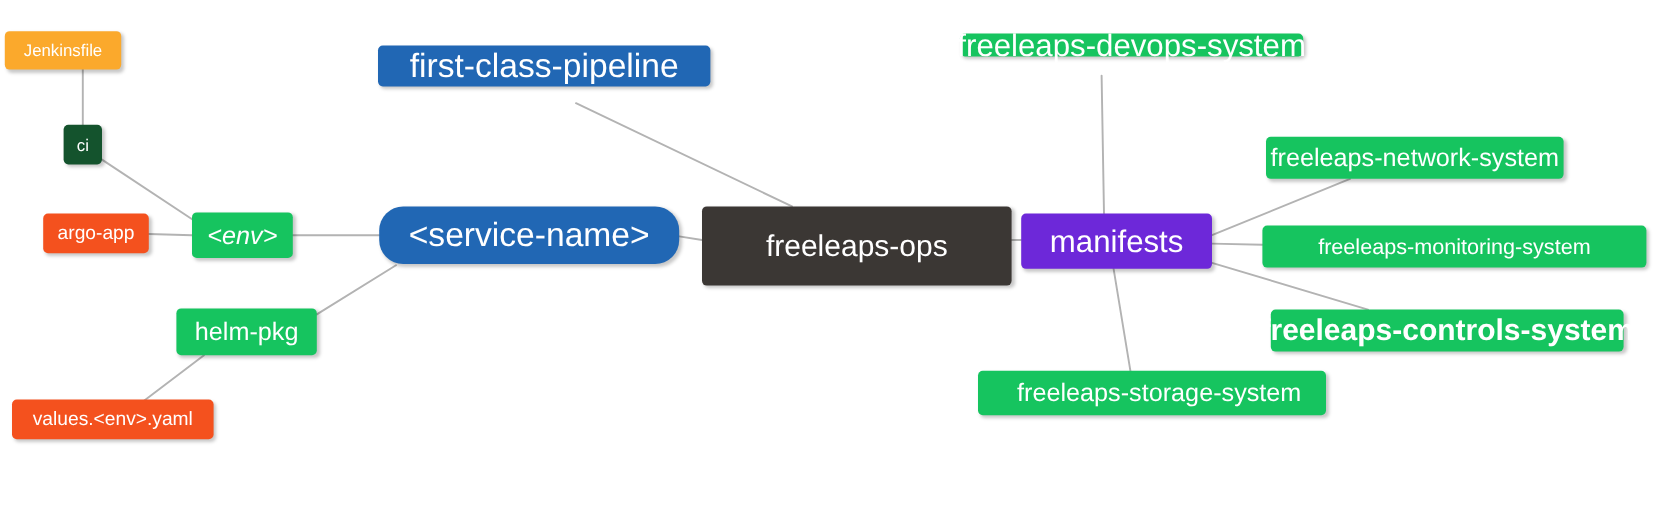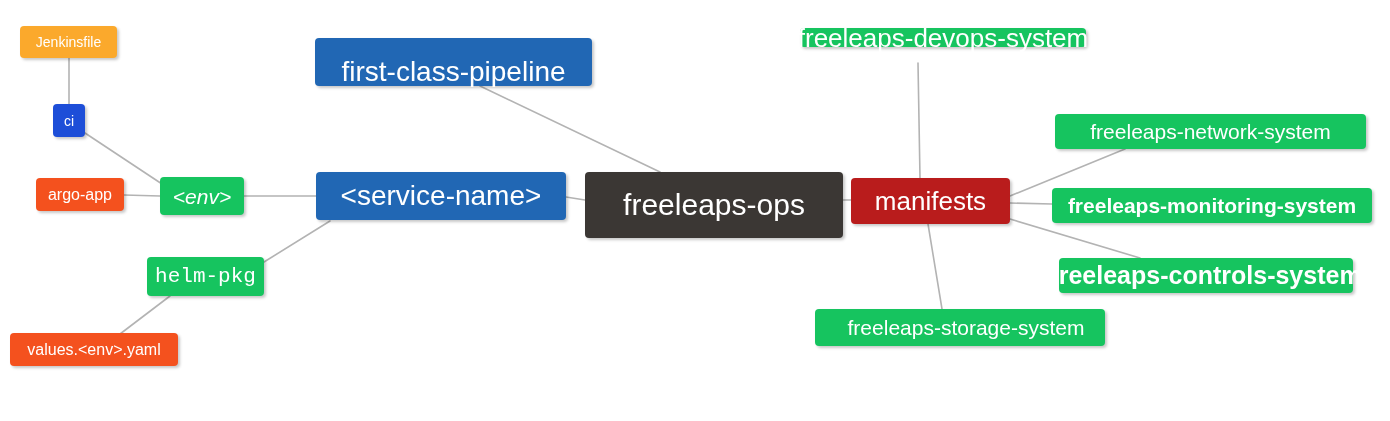--- a/index.html
+++ b/index.html
@@ -54,57 +54,57 @@
       <line x1="480" y1="86" x2="660" y2="172" stroke="#b3b3b3" stroke-width="1.6" stroke-linecap="round"></line>
       <line x1="566" y1="197" x2="585" y2="200" stroke="#b3b3b3" stroke-width="1.6" stroke-linecap="round"></line>
       <line x1="843" y1="200" x2="851" y2="200" stroke="#b3b3b3" stroke-width="1.6" stroke-linecap="round"></line>
       <line x1="920" y1="178" x2="918" y2="63" stroke="#b3b3b3" stroke-width="1.6" stroke-linecap="round"></line>
       <line x1="1010" y1="196" x2="1125" y2="149" stroke="#b3b3b3" stroke-width="1.6" stroke-linecap="round"></line>
       <line x1="1010" y1="203" x2="1052" y2="204" stroke="#b3b3b3" stroke-width="1.6" stroke-linecap="round"></line>
       <line x1="1010" y1="219" x2="1140" y2="258" stroke="#b3b3b3" stroke-width="1.6" stroke-linecap="round"></line>
       <line x1="928" y1="224" x2="942" y2="309" stroke="#b3b3b3" stroke-width="1.6" stroke-linecap="round"></line>
     </svg>
   <div id="nodes">
-      <div class="node" style="left: 20px; top: 26px; width: 97px; height: 32px; background: rgb(251, 169, 44); font-size: 14px;">
+      <div class="node" style="left: 4px; top: 26px; width: 97px; height: 32px; background: rgb(251, 169, 44); font-size: 14px;">
         <span>Jenkinsfile</span>
       </div>
-      <div class="node" style="left: 53px; top: 104px; width: 32px; height: 33px; background: #1d4ed8; font-size: 14px;">
+      <div class="node" style="left: 53px; top: 104px; width: 32px; height: 33px; background: #14532d; font-size: 14px;">
         <span>ci</span>
       </div>
       <div class="node" style="left: 36px; top: 178px; width: 88px; height: 33px; background: rgb(244, 81, 30); font-size: 16px; align-items: center;">
         <span>argo-app</span>
       </div>
       <div class="node" style="left: 160px; top: 177px; width: 84px; height: 38px; background: rgb(22, 196, 95); font-size: 21px; font-style: italic;">
         <span>&lt;env&gt;</span>
       </div>
-      <div class="node" style="left: 147px; top: 257px; width: 117px; height: 39px; background: rgb(22, 196, 95); font-size: 21px; font-family: Liberation Mono, monospace;">
+      <div class="node" style="left: 147px; top: 257px; width: 117px; height: 39px; background: rgb(22, 196, 95); font-size: 21px;">
         <span>helm-pkg</span>
       </div>
       <div class="node" style="left: 10px; top: 333px; width: 168px; height: 33px; background: rgb(244, 81, 30); font-size: 16px; text-align: center;">
         <span>values.&lt;env&gt;.yaml</span>
       </div>
-      <div class="node" style="left: 315px; top: 38px; width: 277px; height: 48px; background: rgb(33, 103, 180); font-size: 28px; align-items: flex-end;">
+      <div class="node" style="left: 315px; top: 38px; width: 277px; height: 34px; background: rgb(33, 103, 180); font-size: 28px;">
         <span>first-class-pipeline</span>
       </div>
-      <div class="node" style="left: 316px; top: 172px; width: 250px; height: 48px; background: rgb(33, 103, 180); font-size: 28px;">
+      <div class="node" style="left: 316px; top: 172px; width: 250px; height: 48px; background: rgb(33, 103, 180); font-size: 28px; border-radius: 20px;">
         <span>&lt;service-name&gt;</span>
       </div>
-      <div class="node" style="left: 585px; top: 172px; width: 258px; height: 66px; background: rgb(59, 55, 52); font-size: 30px;">
+      <div class="node" style="left: 585px; top: 172px; width: 258px; height: 66px; background: rgb(59, 55, 52); font-size: 25px;">
         <span>freeleaps-ops</span>
       </div>
-      <div class="node" style="left: 851px; top: 178px; width: 159px; height: 46px; background: #b91c1c; font-size: 26px;">
+      <div class="node" style="left: 851px; top: 178px; width: 159px; height: 46px; background: #6d28d9; font-size: 26px;">
         <span>manifests</span>
       </div>
       <div class="node" style="left: 800px; top: 28px; width: 286px; height: 19px; background: rgb(22, 196, 95); font-size: 26px;">
         <span>freeleaps-devops-system</span>
       </div>
-      <div class="node" style="left: 1055px; top: 114px; width: 311px; height: 35px; background: rgb(22, 196, 95); font-size: 21px;">
+      <div class="node" style="left: 1055px; top: 114px; width: 248px; height: 35px; background: rgb(22, 196, 95); font-size: 21px;">
         <span>freeleaps-network-system</span>
       </div>
-      <div class="node" style="left: 1052px; top: 188px; width: 320px; height: 35px; background: rgb(22, 196, 95); font-size: 21px; font-weight: bold;">
+      <div class="node" style="left: 1052px; top: 188px; width: 320px; height: 35px; background: rgb(22, 196, 95); font-size: 18px;">
         <span>freeleaps-monitoring-system</span>
       </div>
       <div class="node" style="left: 1059px; top: 258px; width: 294px; height: 35px; background: rgb(22, 196, 95); font-size: 25px; font-weight: bold;">
         <span>freeleaps-controls-system</span>
       </div>
       <div class="node" style="left: 815px; top: 309px; width: 290px; height: 37px; background: rgb(22, 196, 95); font-size: 21px; padding-left: 12px;">
         <span>freeleaps-storage-system</span>
       </div>
     </div>
 </div>

